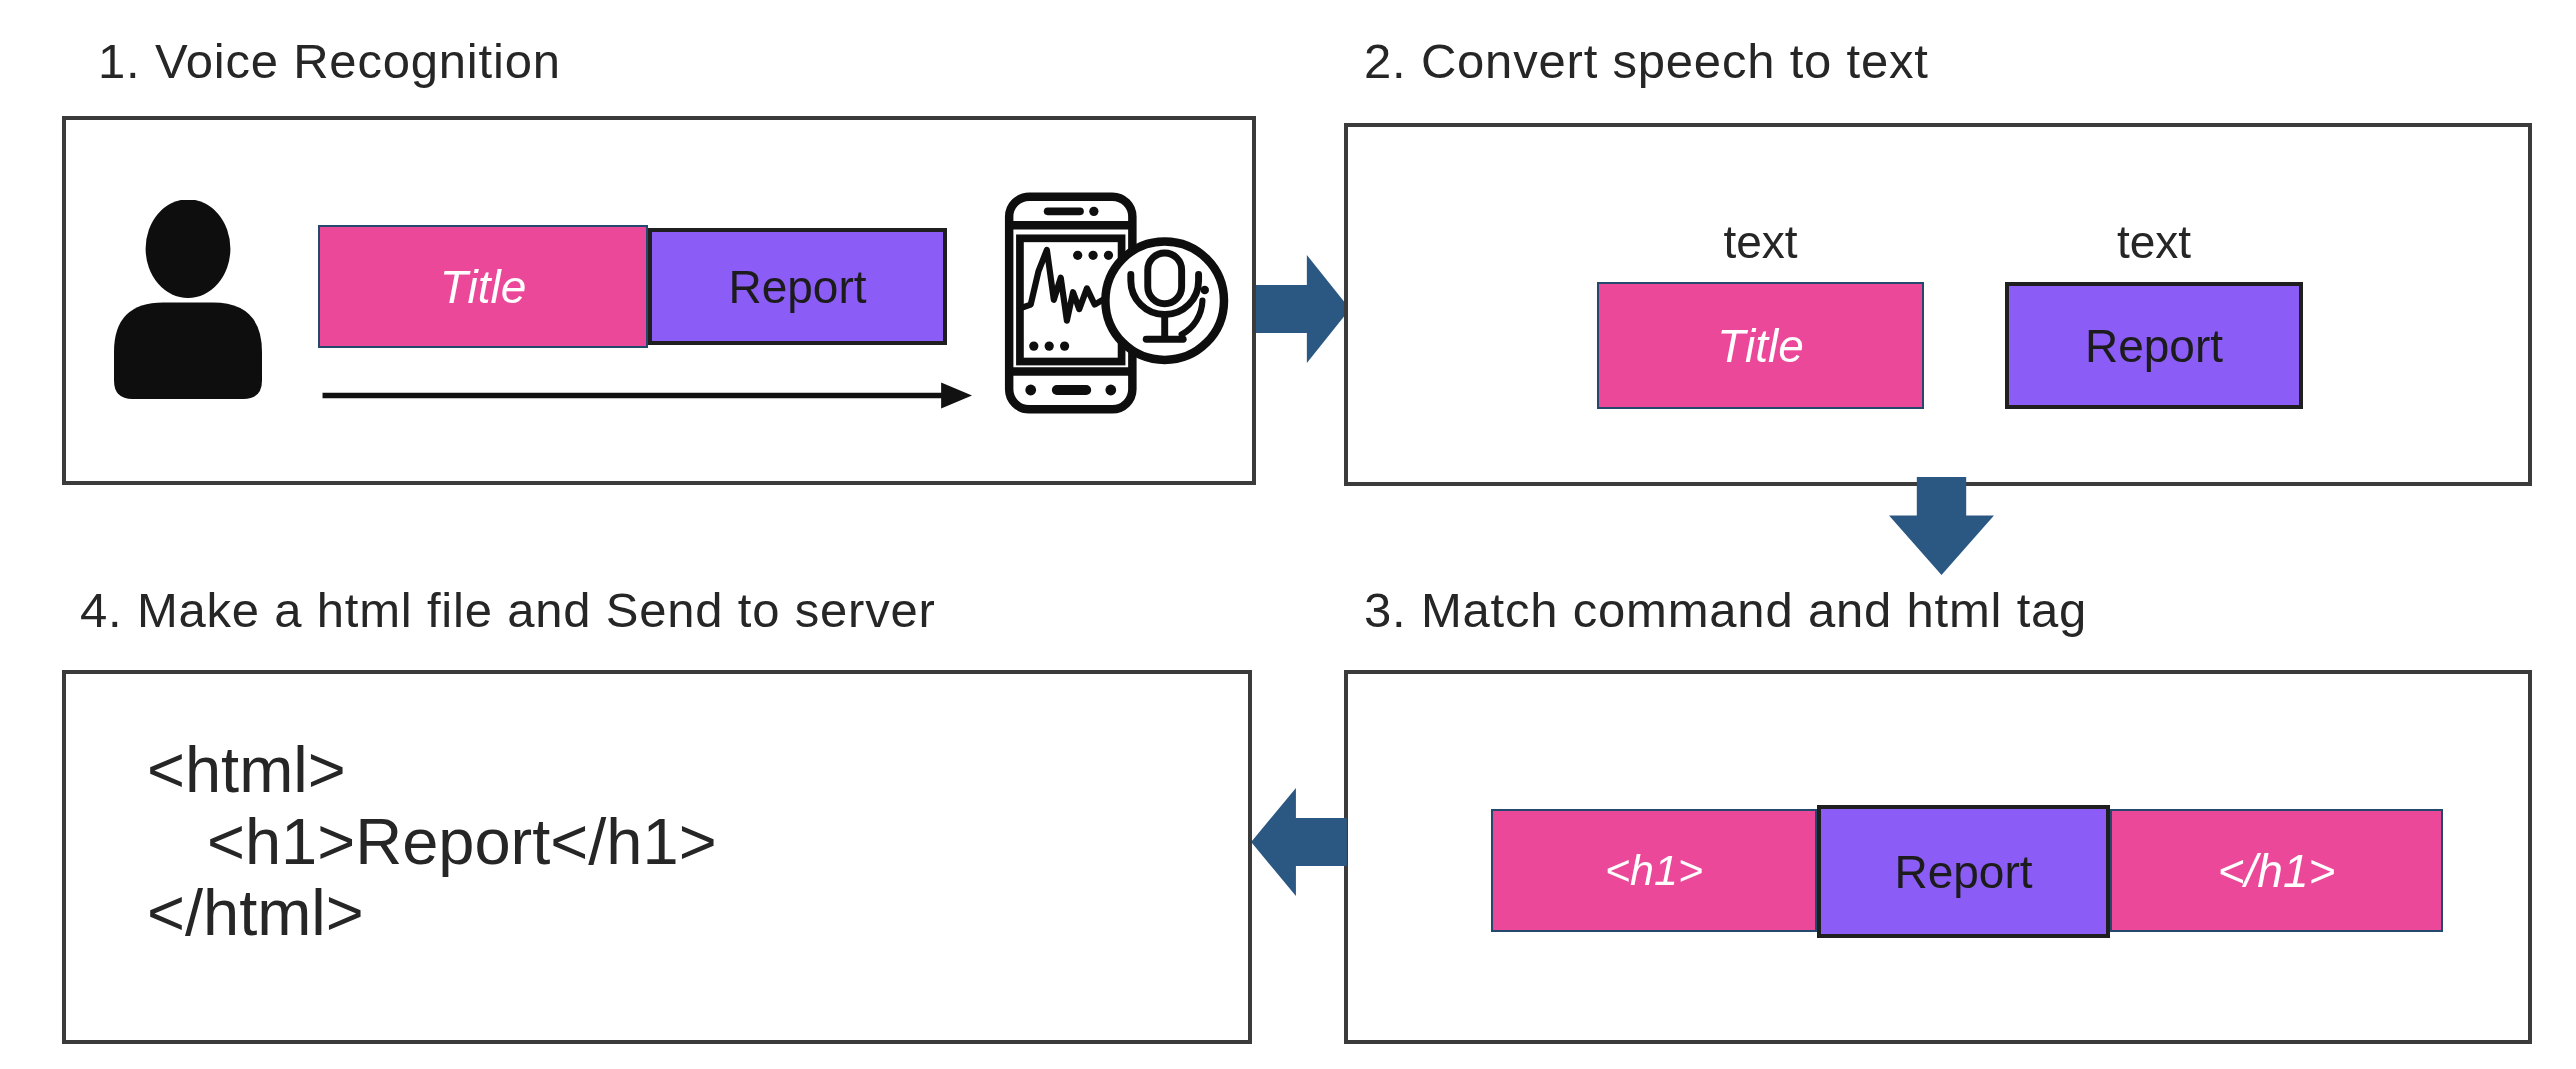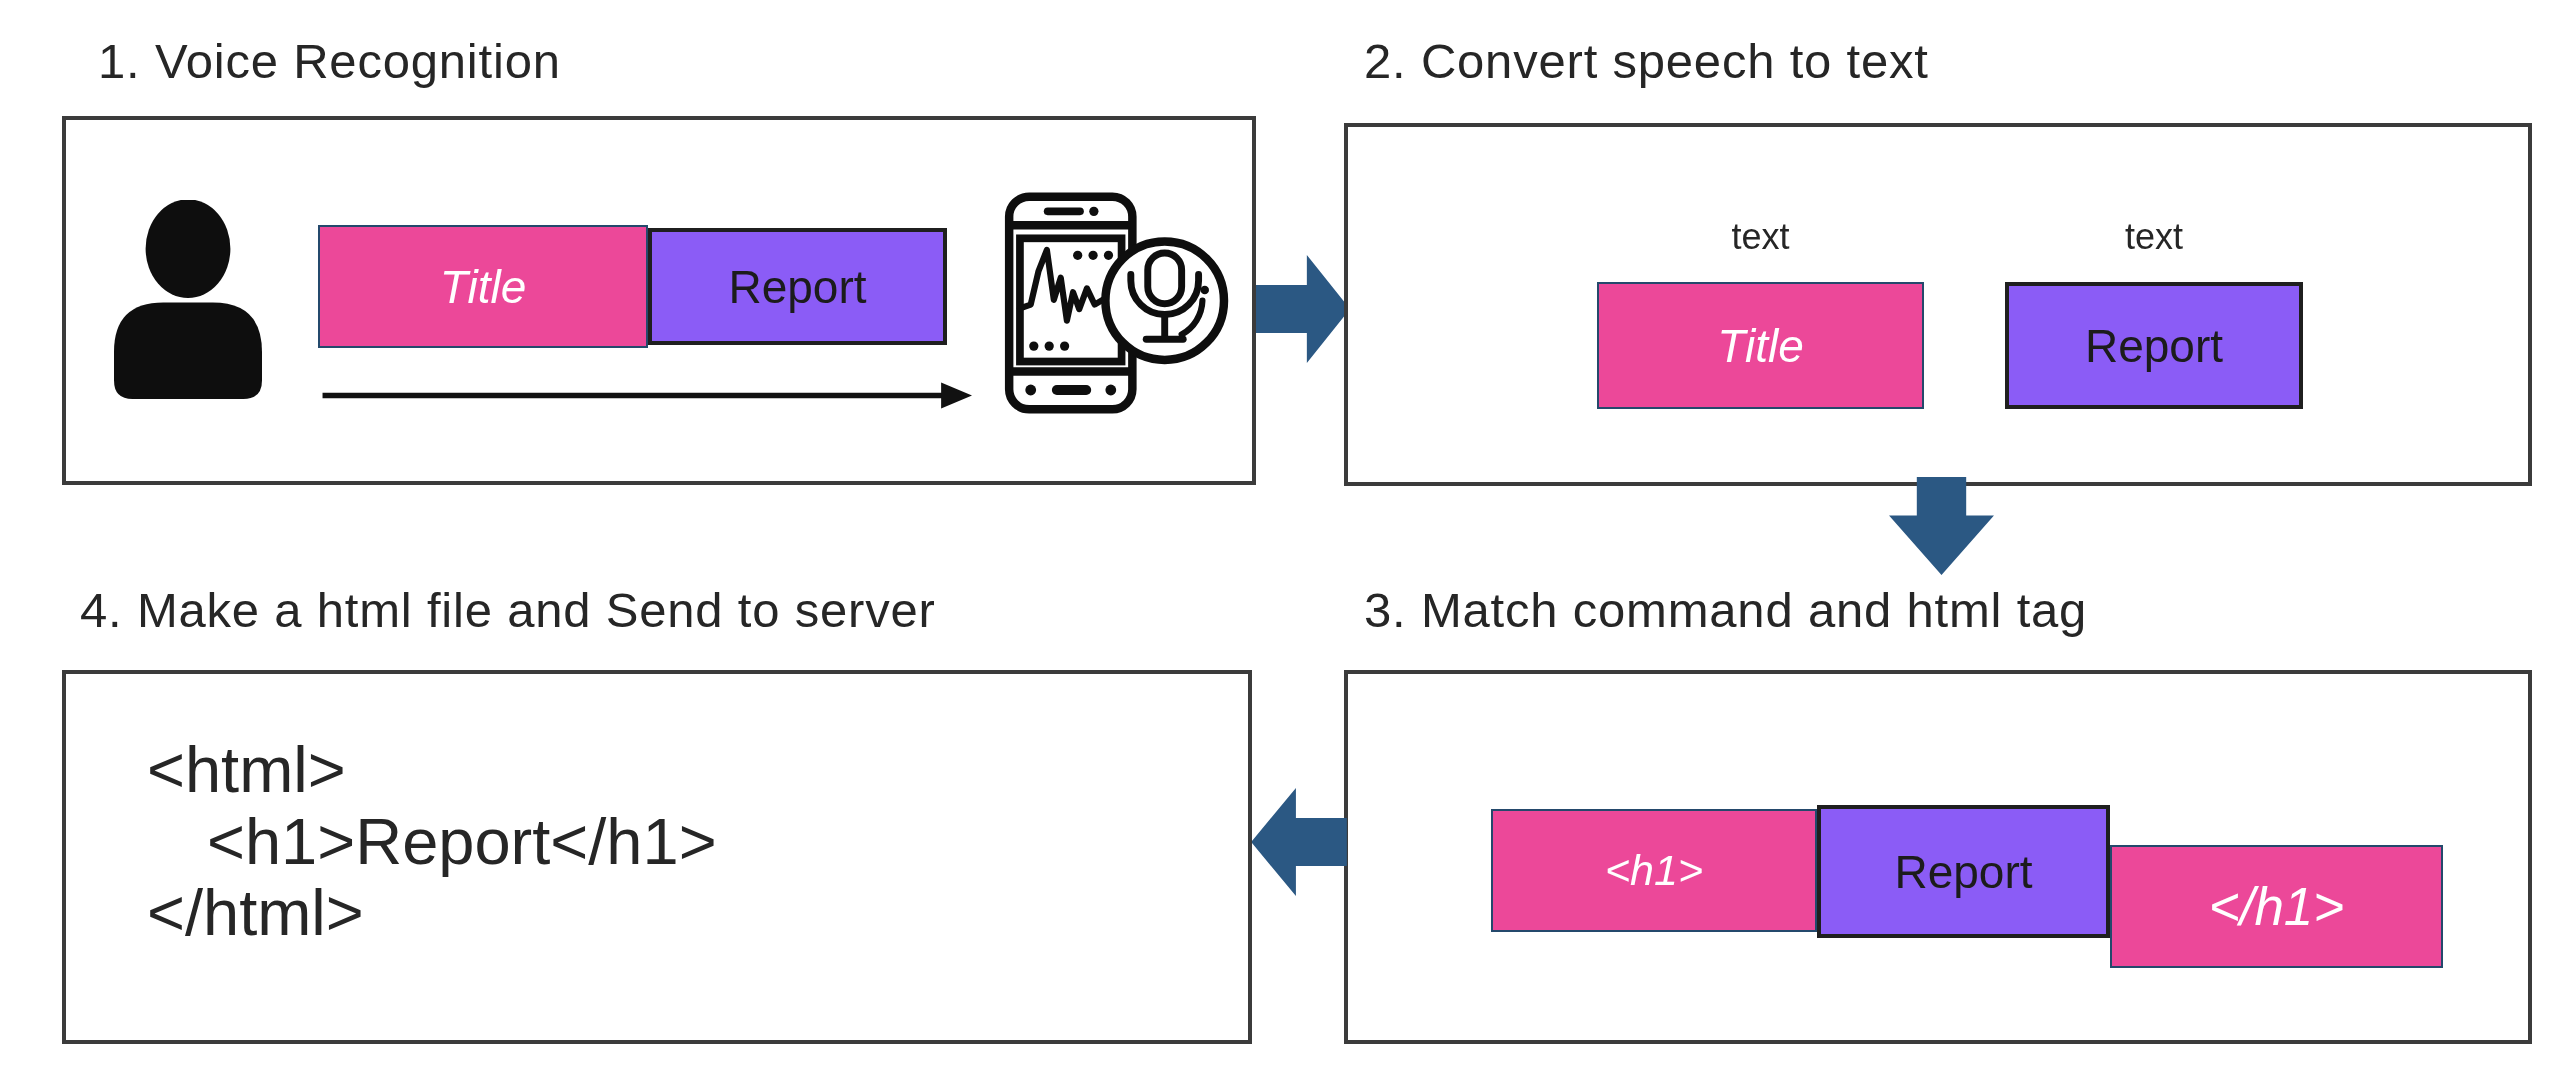--- a/index.html
+++ b/index.html
@@ -5,21 +5,21 @@
   html,body{margin:0;padding:0;background:#ffffff;}
   .canvas{
     position:relative;width:2576px;height:1069px;background:#ffffff;overflow:hidden;
     font-family:"Liberation Sans", sans-serif;color:#232323;
   }
   .step-label{position:absolute;font-size:49px;line-height:1;color:#262626;white-space:nowrap;letter-spacing:0.8px;}
   .panel{position:absolute;background:#ffffff;border:4.6px solid #3b3b3b;box-sizing:border-box;}
   .chip{position:absolute;display:flex;align-items:center;justify-content:center;box-sizing:border-box;white-space:nowrap;}
   .chip-blue{background:#ec4899;color:#ffffff;border:2.3px solid #24496c;font-style:italic;}
   .chip-white{background:#8b5cf6;color:#1c1c1c;border:4.6px solid #1f1f1f;}
-  .text-label{position:absolute;font-size:36px;line-height:1;text-align:center;color:#262626;}
+  .text-label{position:absolute;font-size:46px;line-height:1;text-align:center;color:#262626;}
   .code-line{position:absolute;font-size:65px;line-height:1;color:#262626;white-space:pre;}
   .icon{position:absolute;}
   svg{display:block;}
 </style>
 </head>
 <body>
 
 <div class="canvas">
 
   <section>
@@ -113,21 +113,21 @@
     <div class="step-label" style="left:1364px;top:586px;">3. Match command and html tag</div>
 
     <div class="panel" style="left:1344px;top:670px;width:1188px;height:374px;"></div>
 
     <div class="chip chip-blue" style="left:1491px;top:809px;width:326px;height:123px;font-size:43px;">
       <span>&lt;h1&gt;</span>
     </div>
     <div class="chip chip-white" style="left:1817px;top:805px;width:293px;height:133px;font-size:46px;">
       <span>Report</span>
     </div>
-    <div class="chip chip-blue" style="left:2110px;top:809px;width:333px;height:123px;font-size:53px;margin-top:36px;">
+    <div class="chip chip-blue" style="left:2110px;top:809px;width:333px;height:123px;font-size:46px;">
       <span>&lt;/h1&gt;</span>
     </div>
   </section>
 
   <div class="icon" style="left:1251px;top:788px;width:96px;height:108px;">
     <svg width="96" height="108" viewBox="0 0 124 140">
       <polygon points="124,39 58,39 58,0 0,70 58,140 58,101 124,101" fill="#2b5883"></polygon>
     </svg>
   </div>
 

